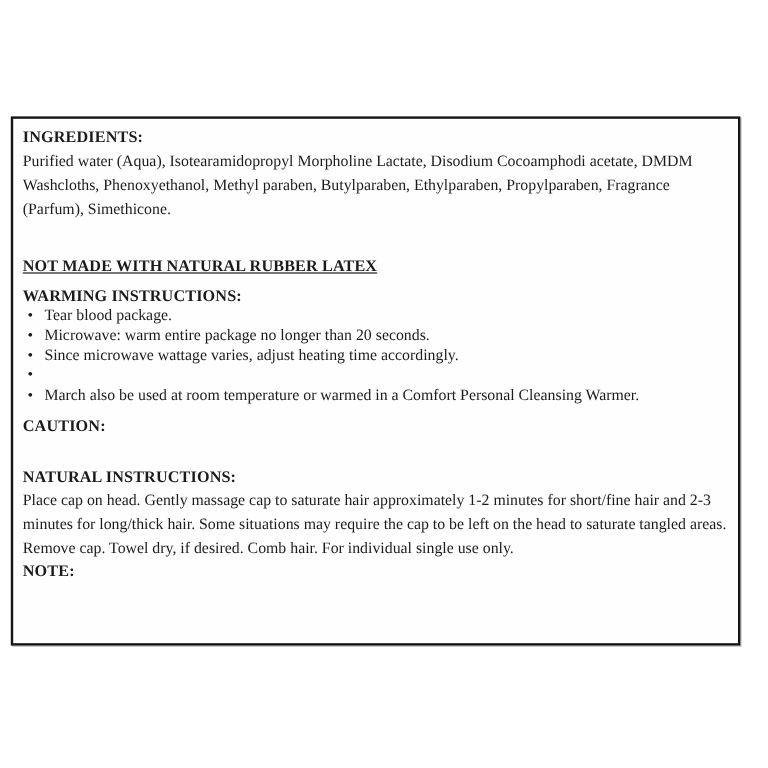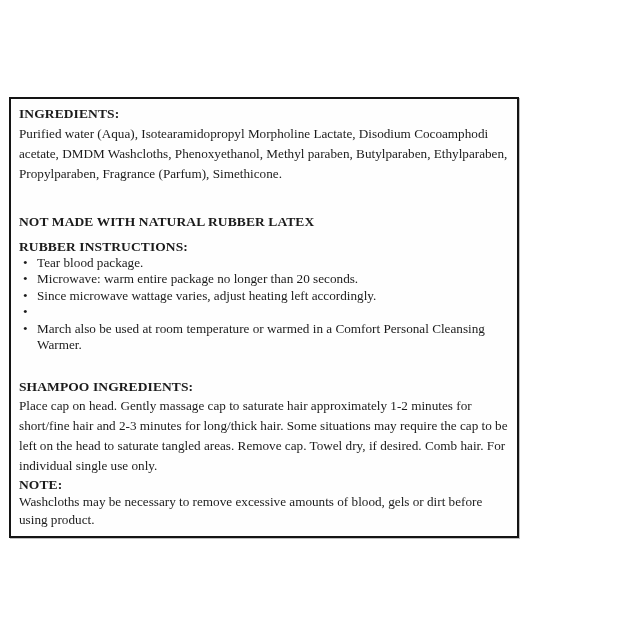--- a/index.html
+++ b/index.html
@@ -7,40 +7,40 @@
     padding: 0;
     width: 640px;
     height: 640px;
     background: #ffffff;
     font-family: "Liberation Serif", "DejaVu Serif", serif;
   }
   .sheet {
     position: absolute;
     left: 9px;
     top: 97px;
-    width: 510px;
+    width: 608px;
     min-height: 441px;
     box-sizing: border-box;
     border: 2px solid #141414;
     background: #fefefe;
     padding: 5px 6px 3px 8px;
     color: #1b1b1b;
     font-size: 13.2px;
     line-height: 20px;
     box-shadow: 1px 1px 0 rgba(0,0,0,0.25);
   }
   h2 {
     margin: 0;
     font-size: 13.5px;
     font-weight: bold;
     line-height: 20px;
     letter-spacing: 0.1px;
   }
   p { margin: 0; }
-  .latex-notice { margin-top: 28px; line-height: 19px; }
+  .latex-notice { margin-top: 28px; line-height: 19px; text-decoration: underline; }
   .sec-warming h2 { margin-top: 7px; line-height: 17px; }
   ul.bullets {
     margin: 0;
     padding: 0;
     list-style: none;
   }
   ul.bullets li {
     display: flex;
     line-height: 16.4px;
     padding-left: 4px;
@@ -63,50 +63,50 @@
 <div class="sheet">
 
   <section class="sec-ingredients">
     <h2>INGREDIENTS:</h2>
     <p>Purified water (Aqua), Isotearamidopropyl Morpholine Lactate, Disodium Cocoamphodi acetate, DMDM Washcloths, Phenoxyethanol, Methyl paraben, Butylparaben, Ethylparaben, Propylparaben, Fragrance (Parfum), Simethicone.</p>
   </section>
 
   <h2 class="latex-notice">NOT MADE WITH NATURAL RUBBER LATEX</h2>
 
   <section class="sec-warming">
-    <h2>RUBBER INSTRUCTIONS:</h2>
+    <h2>WARMING INSTRUCTIONS:</h2>
     <ul class="bullets">
       <li>
         <span class="blt">•</span>
         <span>Tear blood package.</span>
       </li>
       <li>
         <span class="blt">•</span>
         <span>Microwave: warm entire package no longer than 20 seconds.</span>
       </li>
       <li>
         <span class="blt">•</span>
-        <span>Since microwave wattage varies, adjust heating left accordingly.</span>
+        <span>Since microwave wattage varies, adjust heating time accordingly.</span>
       </li>
       <li>
         <span class="blt">•</span>
       </li>
       <li>
         <span class="blt">•</span>
         <span>March also be used at room temperature or warmed in a Comfort Personal Cleansing Warmer.</span>
       </li>
     </ul>
   </section>
 
   <section class="sec-caution">
+    <h2>CAUTION:</h2>
   </section>
 
   <section class="sec-shampoo">
-    <h2>SHAMPOO INGREDIENTS:</h2>
+    <h2>NATURAL INSTRUCTIONS:</h2>
     <p>Place cap on head. Gently massage cap to saturate hair approximately 1-2 minutes for short/fine hair and 2-3 minutes for long/thick hair. Some situations may require the cap to be left on the head to saturate tangled areas. Remove cap. Towel dry, if desired. Comb hair. For individual single use only.</p>
   </section>
 
   <section class="sec-note">
     <h2>NOTE:</h2>
-    <p>Washcloths may be necessary to remove excessive amounts of blood, gels or dirt before using product.</p>
   </section>
 
 </div>
 
 </body></html>

